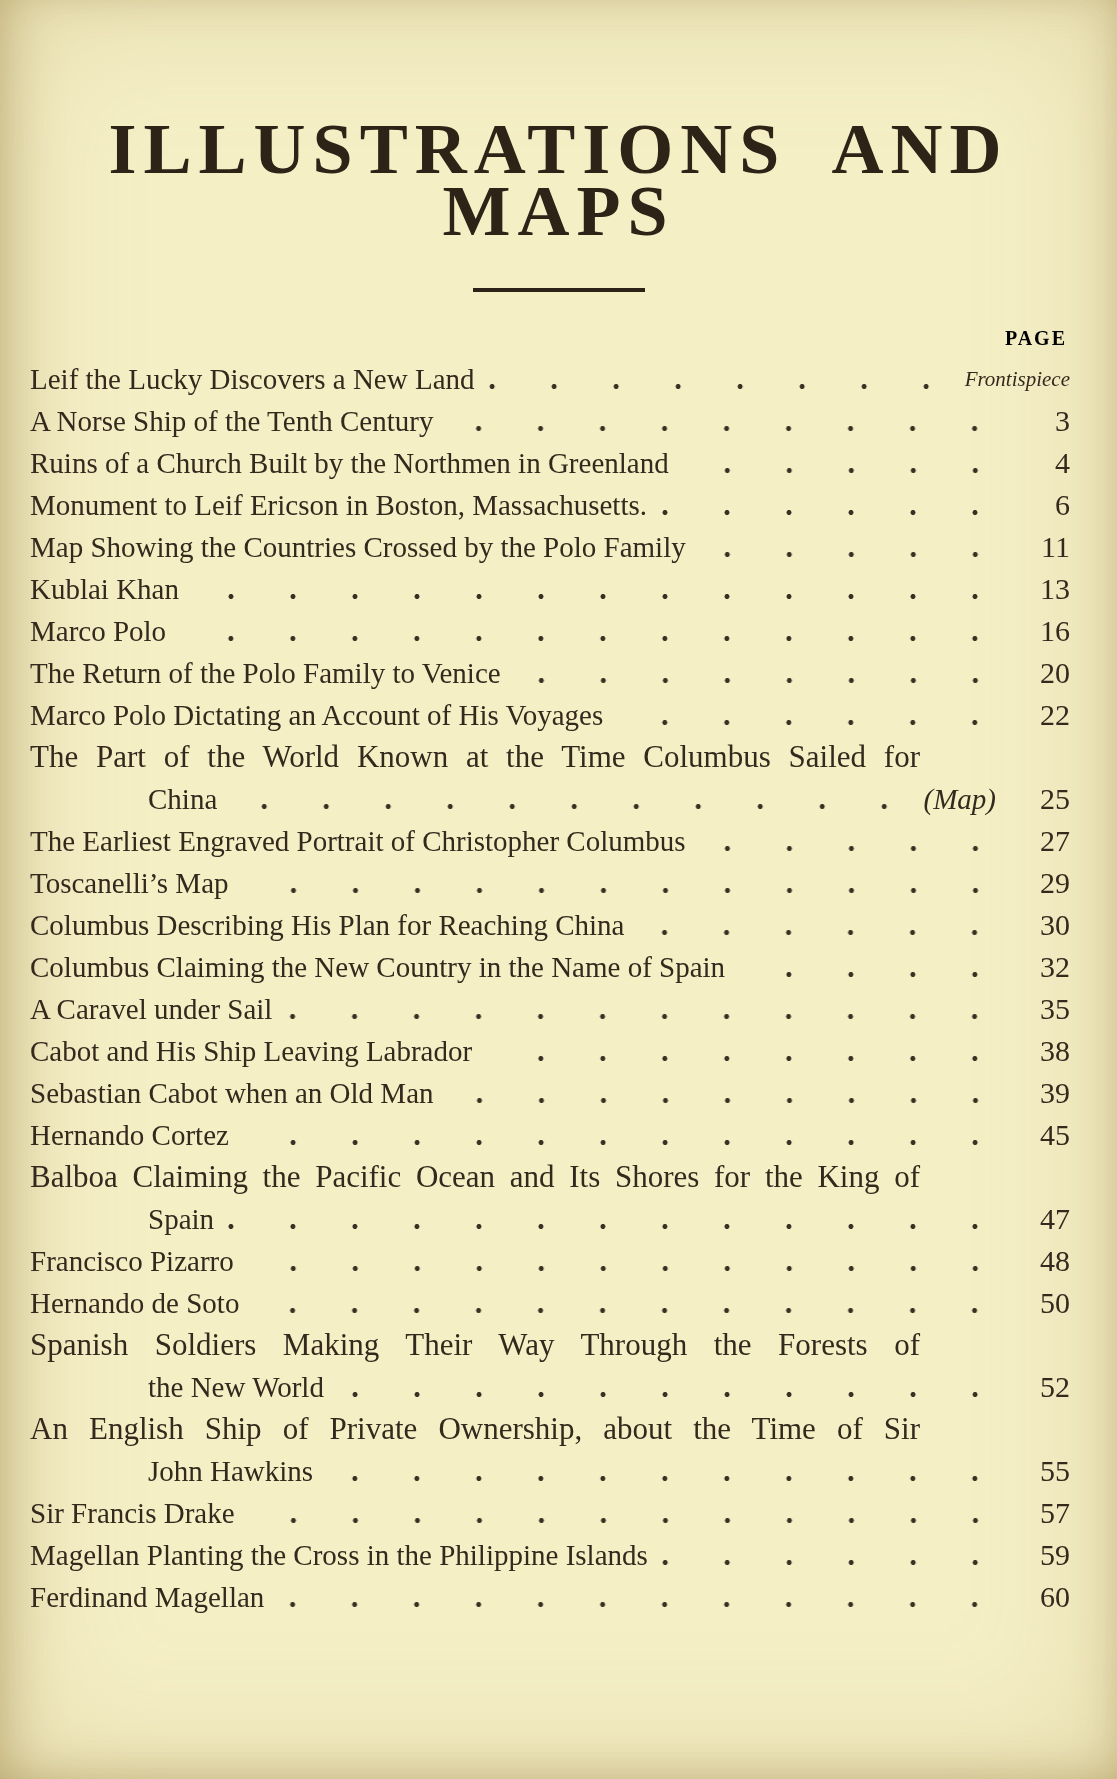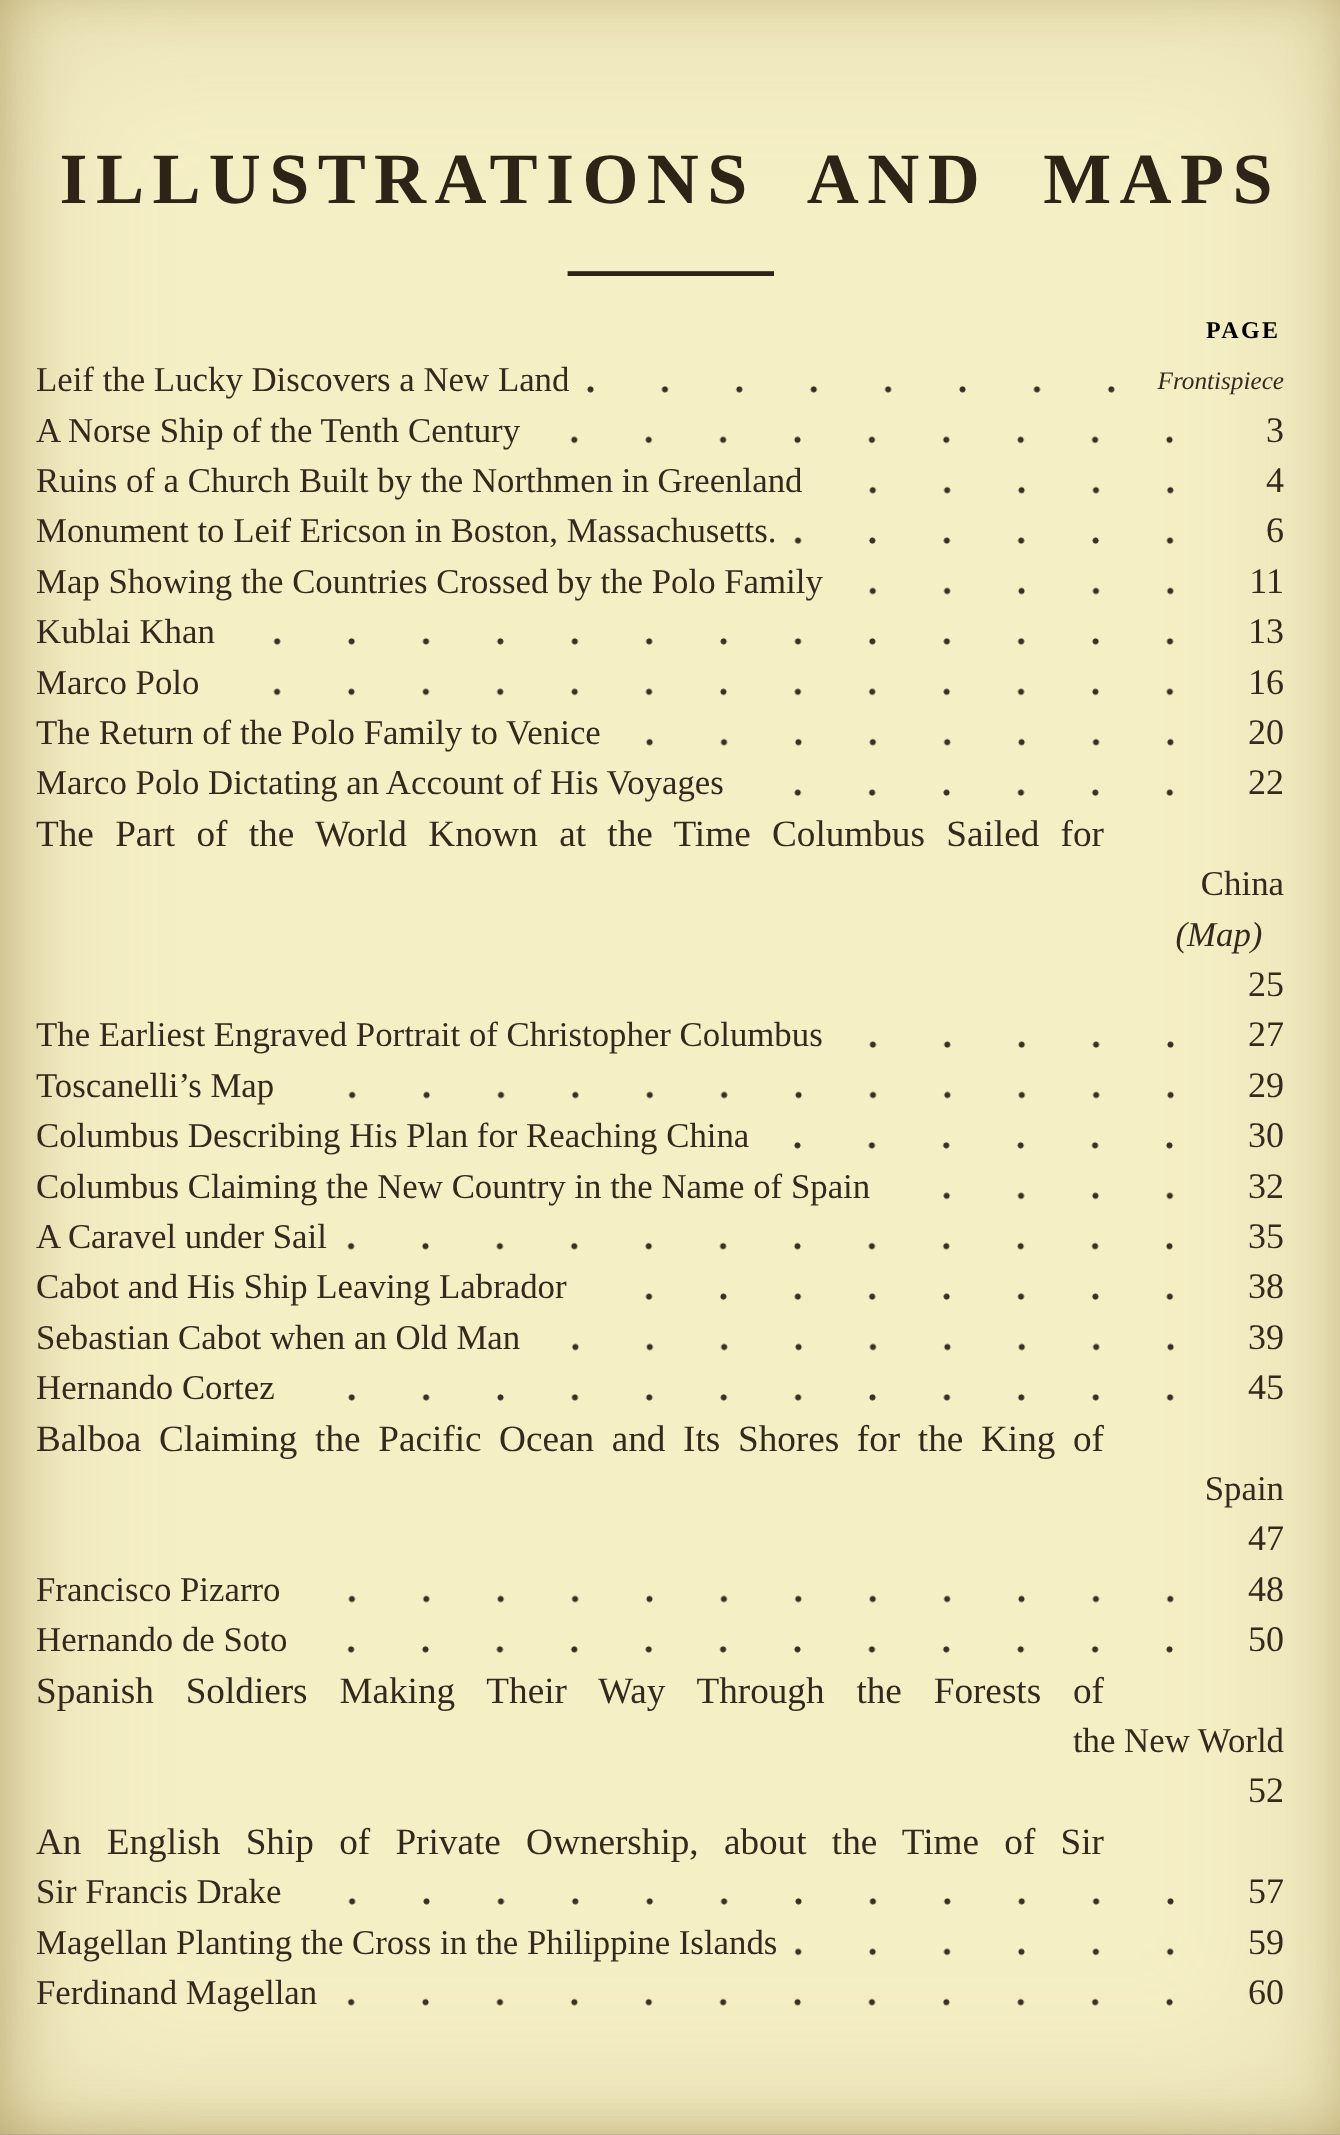--- a/index.html
+++ b/index.html
@@ -14,21 +14,21 @@
       inset 0 -22px 55px -25px rgba(160,138,75,0.35);
     font-family:"Liberation Serif","DejaVu Serif",serif;
     color:#35291d;
     overflow:hidden;
     box-sizing:border-box;
   }
   .title{
     margin:0;
     padding-top:118px;
     text-align:center;
-    font-size:60px;
+    font-size:72px;
     line-height:62px;
     font-weight:bold;
     letter-spacing:7px;
     word-spacing:24px;
     color:#2e2317;
   }
   .divider{
     width:172px;height:4px;
     margin:46px auto 0 auto;
     background:#2c2217;
@@ -56,21 +56,21 @@
     white-space:nowrap;
   }
   .entry-first{
     display:block;
     font-size:31px;
     line-height:42px;
     padding-right:150px;
     text-align:justify;
     text-align-last:justify;
   }
-  .indent{padding-left:118px;flex-direction:column;}
+  .indent{padding-left:118px;}
   .entry-text{flex:0 0 auto;}
   .leader{
     flex:1 1 auto;
     align-self:stretch;
     margin:0 6px 0 14px;
     background-image:radial-gradient(circle,#3a2f22 2.2px,rgba(0,0,0,0) 2.8px);
     background-size:62px 9px;
     background-repeat:repeat-x;
     background-position:right 2px bottom 9px;
   }
@@ -251,20 +251,25 @@
       <div class="entry">
         <div class="entry-first">Spanish Soldiers Making Their Way Through the Forests of</div>
         <div class="entry-line indent">
           <span class="entry-text">the New World</span>
           <span class="leader"></span>
           <span class="entry-page">52</span>
         </div>
       </div>
       <div class="entry">
         <div class="entry-first">An English Ship of Private Ownership, about the Time of Sir</div>
+        <div class="entry-line indent">
+          <span class="entry-text">John Hawkins</span>
+          <span class="leader"></span>
+          <span class="entry-page">55</span>
+        </div>
       </div>
       <div class="entry">
         <div class="entry-line">
           <span class="entry-text">Sir Francis Drake</span>
           <span class="leader"></span>
           <span class="entry-page">57</span>
         </div>
       </div>
       <div class="entry">
         <div class="entry-line">

